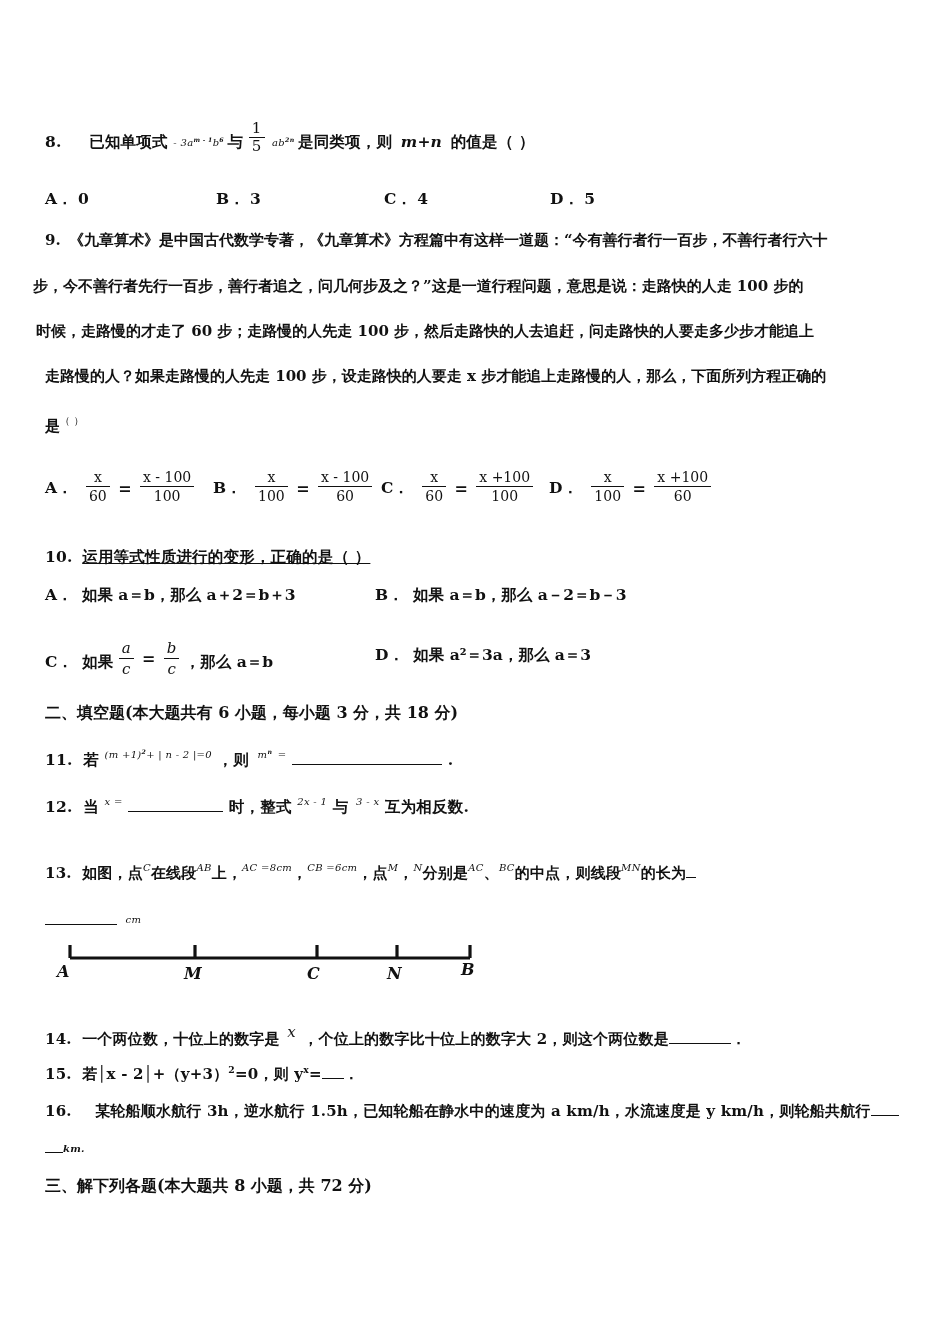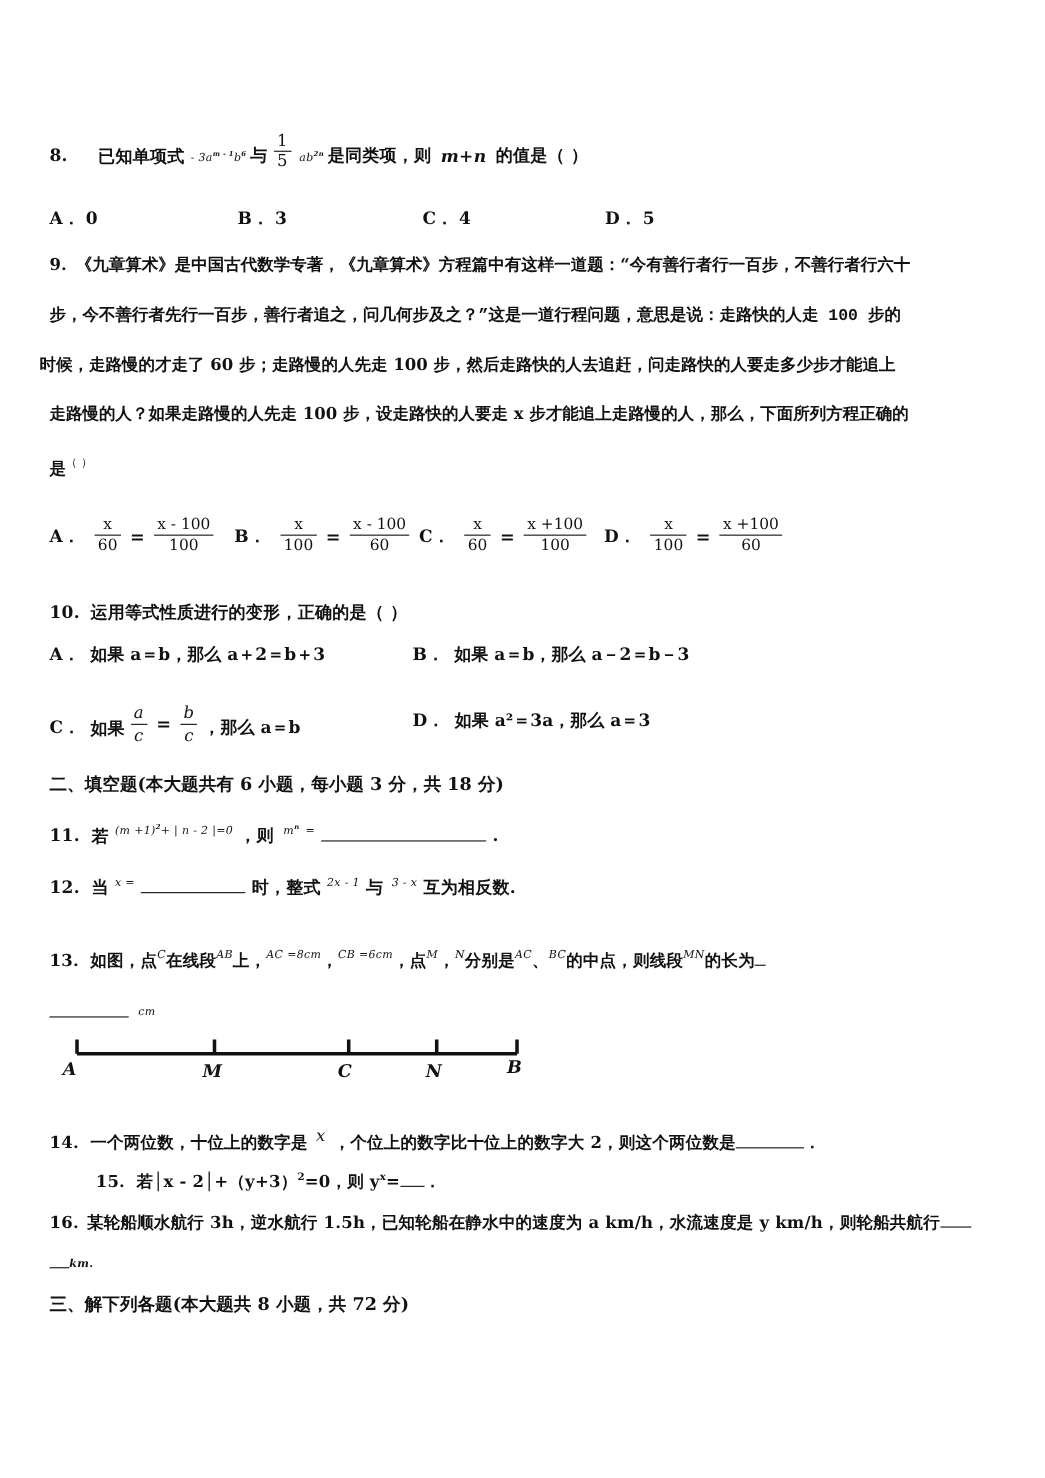--- a/index.html
+++ b/index.html
@@ -169,21 +169,21 @@
   </div>
   <div class="opt" style="left:550px; top:189px;">
     <span>D．</span>
     <span class="num">5</span>
   </div>
 
   <div class="body-line" style="left:45px; top:231px;">
     <span>9.</span>
     <span style="margin-left:3px;">《九章算术》是中国古代数学专著，《九章算术》方程篇中有这样一道题：“今有善行者行一百步，不善行者行六十</span>
   </div>
-  <div class="body-line" style="left:45px; top:277px;font-family:Liberation Mono, monospace;">步，今不善行者先行一百步，善行者追之，问几何步及之？”这是一道行程问题，意思是说：走路快的人走 100 步的</div>
+  <div class="body-line" style="left:33px; top:277px;">步，今不善行者先行一百步，善行者追之，问几何步及之？”这是一道行程问题，意思是说：走路快的人走 100 步的</div>
   <div class="body-line" style="left:36px; top:322px;">时候，走路慢的才走了 60 步；走路慢的人先走 100 步，然后走路快的人去追赶，问走路快的人要走多少步才能追上</div>
   <div class="body-line" style="left:45px; top:367px;">走路慢的人？如果走路慢的人先走 100 步，设走路快的人要走 x 步才能追上走路慢的人，那么，下面所列方程正确的</div>
   <div class="body-line" style="left:45px; top:417px;">
     <span>是</span><span class="eqn" style="font-style:normal;">（       ）</span>
   </div>
 
   <div class="opt" style="left:45px; top:471px;">
     <span>A．</span>
     <span class="frac small" style="margin-left:8px;">
       <span class="nu">x</span>
@@ -227,21 +227,21 @@
     </span>
     <span class="eqline">=</span>
     <span class="frac small">
       <span class="nu">x +100</span>
       <span class="de">60</span>
     </span>
   </div>
 
   <div class="q" style="left:45px; top:549px;">
     <span>10.</span>
-    <span style="margin-left:4px;">运用等式性质进行的变形，正确的是（   ）</span>
+    <span style="margin-left:4px;text-decoration:underline;">运用等式性质进行的变形，正确的是（   ）</span>
   </div>
   <div class="opt" style="left:45px; top:585px;">
     <span>A．</span>
     <span style="margin-left:4px;">如果 a＝b，那么 a＋2＝b＋3</span>
   </div>
   <div class="opt" style="left:375px; top:585px;">
     <span>B．</span>
     <span style="margin-left:4px;">如果 a＝b，那么 a－2＝b－3</span>
   </div>
   <div class="opt" style="left:45px; top:643px;">
@@ -311,28 +311,28 @@
   <div class="seg-label" style="left:387px; top:964px;">N</div>
   <div class="seg-label" style="left:461px; top:960px;">B</div>
 
   <div class="q" style="left:45px; top:1028px; font-size:15px;">
     <span>14.</span>
     <span style="margin-left:5px;">一个两位数，十位上的数字是</span>
     <span class="eqn-s" style="margin:0 2px;">x</span>
     <span>，个位上的数字比十位上的数字大 2，则这个两位数是</span><span class="blank" style="width:62px;"></span><span>．</span>
   </div>
 
-  <div class="q" style="left:45px; top:1063px; font-size:15px;margin-left:42px;">
+  <div class="q" style="left:45px; top:1063px; font-size:15px;">
     <span>15.</span>
     <span style="margin-left:5px;">若│x - 2│+（y+3）</span><span class="sup-up">2</span><span>=0，则 y</span><span class="sup-up">x</span><span>=</span><span class="blank" style="width:22px;"></span><span>．</span>
   </div>
 
   <div class="q" style="left:45px; top:1100px; font-size:15px;">
     <span>16.</span>
-    <span style="margin-left:2px;">某轮船顺水航行 3h，逆水航行 1.5h，已知轮船在静水中的速度为 a km/h，水流速度是 y km/h，则轮船共航行</span><span class="blank" style="width:28px;"></span>
+    <span style="margin-left:18px;">某轮船顺水航行 3h，逆水航行 1.5h，已知轮船在静水中的速度为 a km/h，水流速度是 y km/h，则轮船共航行</span><span class="blank" style="width:28px;"></span>
   </div>
   <div class="q" style="left:45px; top:1137px; font-size:15px;">
     <span class="blank" style="width:18px;"></span><span class="eqn" style="top:-1px; font-weight:bold;">km.</span>
   </div>
 
   <div class="sec-head" style="left:45px; top:1176px;">三、解下列各题(本大题共 8 小题，共 72 分)</div>
 
 </div>
 
 </body></html>

